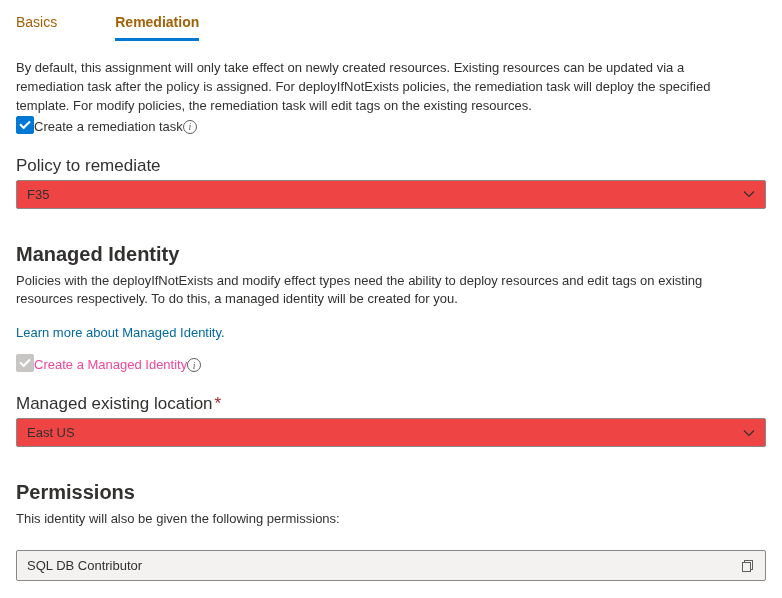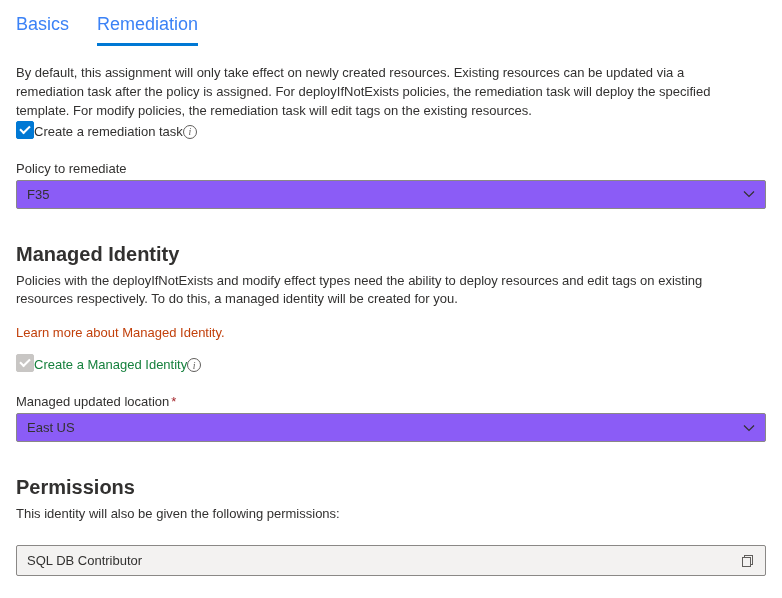--- a/index.html
+++ b/index.html
@@ -14,26 +14,27 @@
     .tabs {
       display: flex;
       gap: 28px;
       border-bottom: 1px solid transparent;
       margin-bottom: 18px;
       padding-top: 8px;
     }
     .tab {
       padding: 6px 0 10px 0;
       cursor: pointer;
-      color: #3b82f6;
-      font-size: 18px;
+      color: #a16207;
+      font-size: 14px;
       position: relative;
     }
     .tab.active {
-      font-weight: 400;
+      font-weight: 700;
+      margin-left: 30px;
     }
     .tab.active::after {
       content: "";
       position: absolute;
       left: 0; right: 0; bottom: -1px;
       height: 3px;
       background: #0078d4;
     }
     .description {
       line-height: 1.45;
@@ -66,65 +67,65 @@
       transform: rotate(45deg) translate(-1px,-1px);
     }
     .cb.disabled {
       background: #f3f2f1;
       border-color: #c8c6c4;
     }
     .cb.disabled.checked {
       background: #c8c6c4;
       border-color: #c8c6c4;
     }
-    .cb-label.disabled { color: #15803d; }
+    .cb-label.disabled { color: #ec4899; }
     .info-icon {
       width: 14px; height: 14px;
       border: 1px solid #605e5c;
       border-radius: 50%;
       display: inline-flex;
       align-items: center;
       justify-content: center;
       font-size: 10px;
       font-style: italic;
       font-family: Georgia, serif;
       color: #605e5c;
     }
     .field-label {
       display: block;
       margin-bottom: 4px;
-      font-size: 13px;
+      font-size: 17px;
     }
     .req { color: #a4262c; margin-left: 2px;}
     .select-box {
       border: 1px solid #8a8886;
       border-radius: 2px;
       padding: 6px 10px;
       display: flex;
       justify-content: space-between;
       align-items: center;
       cursor: pointer;
-      background: #8b5cf6;
+      background: #ef4444;
     }
     .chev {
       width: 12px; height: 12px;
       display: inline-block;
     }
     .chev svg { width: 100%; height: 100%; }
     .section-title {
       font-weight: 600;
       font-size: 20px;
       margin: 34px 0 6px 0;
     }
     .section-desc {
       line-height: 1.45;
       margin-bottom: 2px;
       max-width: 720px;
     }
-    .link { color: #c2410c; cursor: pointer; margin-top: 16px; }
+    .link { color: #0369a1; cursor: pointer; margin-top: 16px; }
     .readonly-box {
       border: 1px solid #8a8886;
       border-radius: 2px;
       padding: 7px 10px;
       background: #f3f2f1;
       display: flex;
       justify-content: space-between;
       align-items: center;
     }
     .copy-icon { width: 14px; height: 14px; }
@@ -183,21 +184,21 @@
 <p class="section-desc">Policies with the deployIfNotExists and modify effect types need the ability to deploy resources and edit tags on existing resources respectively. To do this, a managed identity will be created for you.</p>
 <p class="link mb-14">Learn more about Managed Identity.</p>
 
 <div class="checkbox-row">
   <div class="cb disabled checked"></div>
   <span class="cb-label disabled">Create a Managed Identity</span>
   <span class="info-icon">i</span>
 </div>
 
 <label class="field-label">
-  <span>Managed updated location</span><span class="req">*</span>
+  <span>Managed existing location</span><span class="req">*</span>
 </label>
 <div class="select-box">
   <span>East US</span>
   <span class="chev">
     <svg viewBox="0 0 12 12">
         <path d="M1 3.5 L6 8.5 L11 3.5" fill="none" stroke="#323130" stroke-width="1.2"></path>
       </svg>
   </span>
 </div>
 

